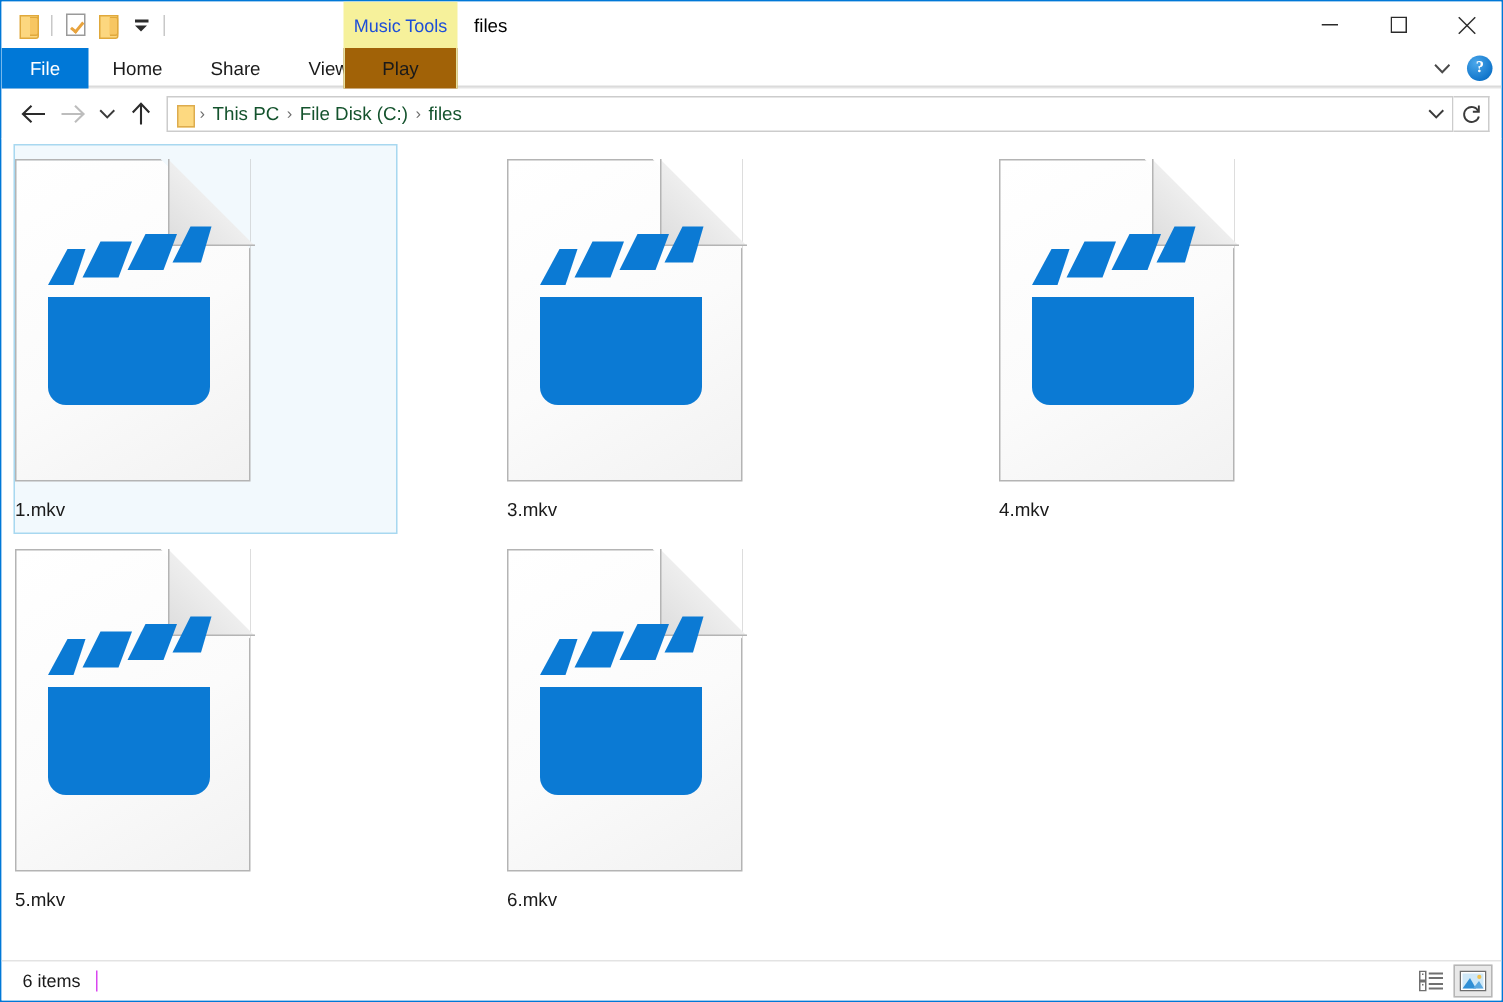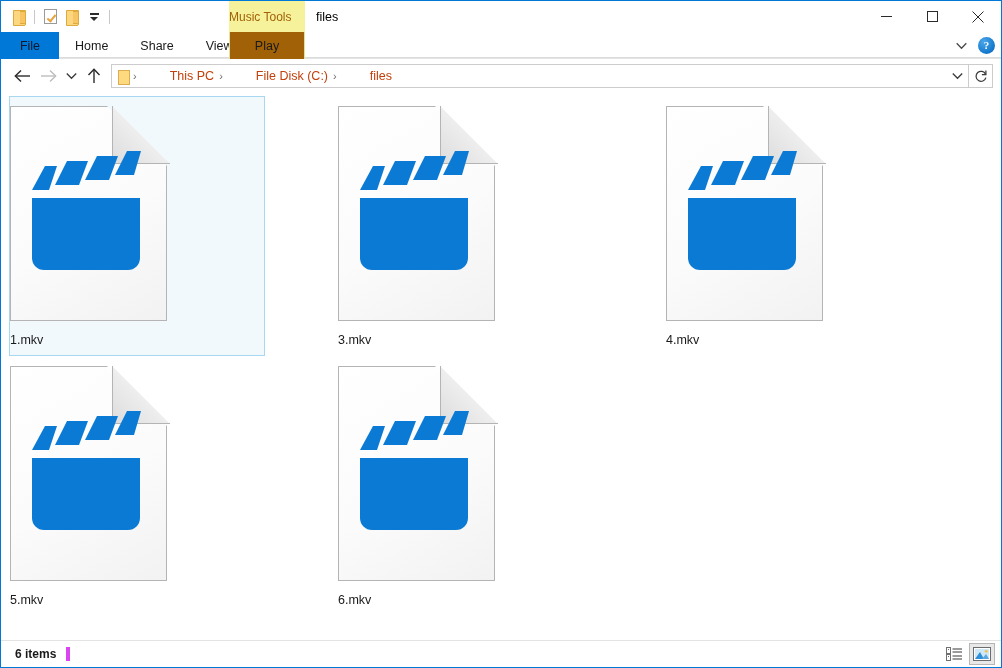--- a/index.html
+++ b/index.html
@@ -117,23 +117,23 @@
   
   .ctx-tools {
     position: absolute;
     left: 228px;
     top: 0;
     width: 76px;
     height: 31px;
     background: #f6f19b;
     display: flex;
     align-items: center;
-    justify-content: flex-start;
+    justify-content: center;
     font-size: 12px;
-    color: #a16207;
+    color: #1d4ed8;
     white-space: nowrap;
   }
 
   .win-title {
     position: absolute;
     left: 315px;
     top: 0;
     height: 31px;
     display: flex;
     align-items: center;
@@ -180,21 +180,21 @@
     justify-content: center;
     font-size: 12.5px;
     color: #1a1a1a;
     padding: 0 16px;
     height: 27px;
     position: relative;
     z-index: 2;
   }
   .tab.file {
     background: #0078d7;
-    color: #0f172a;
+    color: #ffffff;
     width: 58px;
     padding: 0;
   }
   .tab.play {
     position: absolute;
     left: 228px;
     width: 76px;
     padding: 0;
     background: #a16207;
     border-left: 1px solid #e4e0a0;
@@ -270,24 +270,23 @@
   }
   .crumb-folder::before {
     content: "";
     position: absolute; left: 1px; top: 1px;
     width: 10px; height: 13px;
     background: #fdd980;
     border: 1px solid #ddac4e;
   }
   .crumb {
     font-size: 12.5px;
-    color: #c2410c;
+    color: #14532d;
     padding: 0 4px;
     white-space: nowrap;
-    margin-left: 28px;
   }
   .crumb-sep {
     font-size: 11px;
     color: #6d6d6d;
     padding: 0 1px;
     user-select: none;
   }
   .crumb-tail { flex: 1 1 auto; }
   .crumb-chev {
     width: 22px; height: 22px;
@@ -427,23 +426,22 @@
     background: #ffffff;
     border-top: 1px solid #e3e3e3;
     display: flex;
     align-items: center;
     padding: 0 6px 0 14px;
   }
   .status-text {
     font-size: 12px;
     color: #1a1a1a;
     padding-right: 10px;
-    border-right: 4px solid #d946ef;
+    border-right: 1px solid #d946ef;
     line-height: 14px;
-    font-weight: bold;
   }
   .status-spacer { flex: 1 1 auto; }
   .view-btn {
     width: 26px; height: 22px;
     display: flex; align-items: center; justify-content: center;
     margin-left: 2px;
   }
   .view-btn.active {
     border: 1px solid #b6b6b6;
     background: #e8e8e8;

